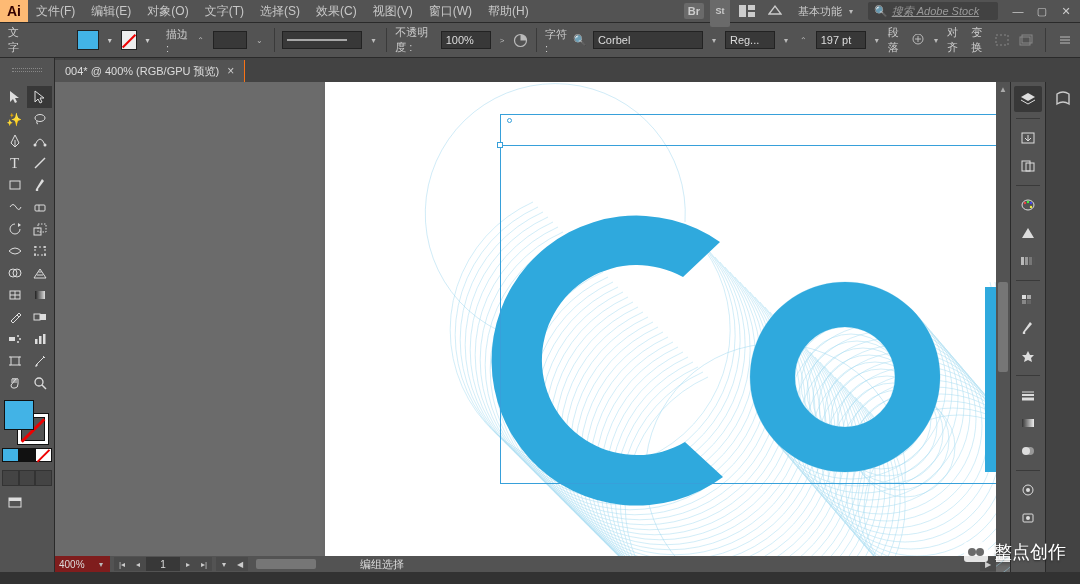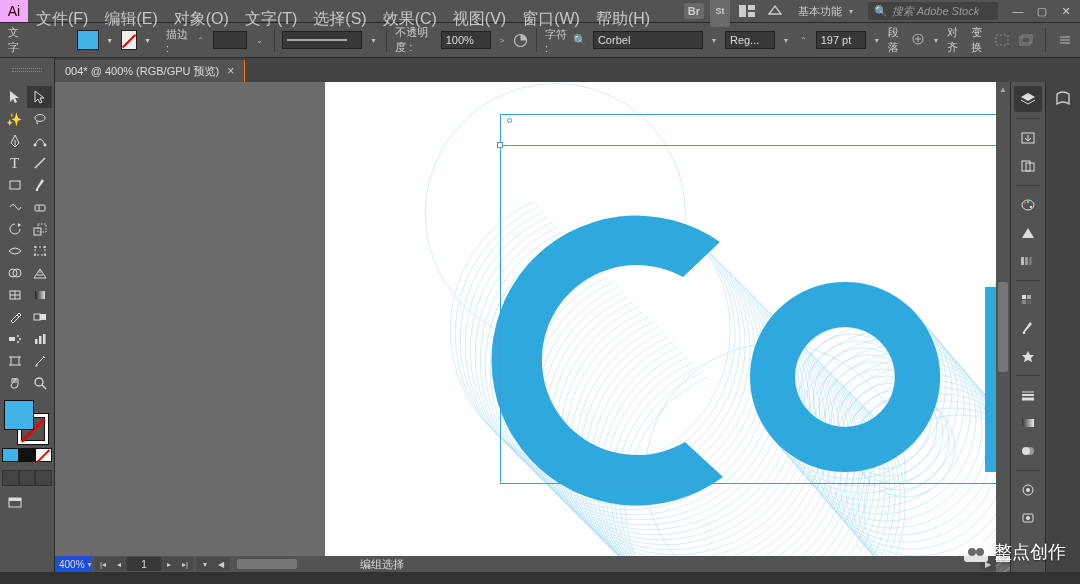--- a/index.html
+++ b/index.html
@@ -1,21 +1,21 @@
 <!DOCTYPE html>
 <html><head>
 <meta charset="utf-8">
 <style>
   * { margin: 0; padding: 0; box-sizing: border-box; font-family: "Microsoft YaHei", Arial, sans-serif; }
   body { width: 1080px; height: 584px; background: #323232; color: #c8c8c8; font-size: 11px; overflow: hidden; position: relative; }
 
   
   .menubar { height: 22px; background: #535353; display: flex; align-items: center; padding-left: 0; }
-  .logo { width: 28px; height: 22px; background: #f0abfc; color: #330000; font-weight: normal; font-size: 14px; display: flex; align-items: center; justify-content: center; }
-  .menu-item { padding: 8px 8px; height: 22px; line-height: 22px; font-size: 16px; cursor: default; }
+  .logo { width: 28px; height: 22px; background: #fdba74; color: #330000; font-weight: bold; font-size: 14px; display: flex; align-items: center; justify-content: center; }
+  .menu-item { padding: 0 8px; height: 22px; line-height: 22px; font-size: 12px; cursor: default; }
   .menubar-right { margin-left: auto; display: flex; align-items: center; gap: 6px; padding-right: 6px; }
   .icon-box { width: 22px; height: 22px; display:flex; align-items:center; justify-content:center; color:#ccc; }
   .workspace { display:flex; align-items:center; gap:4px; padding: 0 6px; }
   .search-stock { display:flex; align-items:center; gap:4px; background:#424242; padding: 1px 6px; border-radius:2px; height:18px; width:130px; font-size:11px; color:#999; }
 
   .win-controls { display:flex; gap:8px; margin-left:6px; }
   .win-btn { width:16px; height:16px; display:flex; align-items:center; justify-content:center; color:#ccc; font-size:11px; }
 
   
   .controlbar { height: 36px; background: #535353; border-top:1px solid #2a2a2a; border-bottom:1px solid #2a2a2a; display:flex; align-items:center; padding: 16px 8px; gap: 6px; }
@@ -63,21 +63,21 @@
   .canvas-viewport { flex:1; position:relative; overflow:hidden; background:#6b6b6b; }
   .artboard { position:absolute; left:270px; top:0; width:730px; height:480px; background:#fff; box-shadow: 2px 2px 4px rgba(0,0,0,0.25); }
   .selection-rect { position:absolute; border:1px solid #37a0da; pointer-events:none; }
   .sel-handle { position:absolute; width:6px; height:6px; background:#fff; border:1px solid #37a0da; }
   .sel-point { position:absolute; width:5px; height:5px; border:1px solid #37a0da; border-radius:50%; background:#fff; }
 
   .scrollbar-v { position:absolute; right:0; top:0; bottom:16px; width:14px; background:#535353; }
   .scroll-arrow { width:14px; height:14px; display:flex; align-items:center; justify-content:center; color:#aaa; font-size:8px; background:#535353;}
   .thumb-v { position:absolute; left:2px; width:10px; background:#767676; border-radius:2px; }
   .scrollbar-h { position:absolute; left:0; right:14px; bottom:0; height:16px; background:#535353; display:flex; align-items:center; }
-  .zoom-field { width:36px; height:16px; background:#1d4ed8; font-size:10px; color:#ddd; display:flex; align-items:center; padding:0 4px; }
+  .zoom-field { width:55px; height:16px; background:#7f1d1d; font-size:10px; color:#ddd; display:flex; align-items:center; padding:0 4px; }
   .nav-group { display:flex; align-items:center; gap:0; margin-left:4px;}
   .nav-btn { width:16px; height:14px; background:#4a4a4a; display:flex; align-items:center; justify-content:center; font-size:8px; color:#ccc; }
   .page-field{ width:34px; height:14px; background:#383838; color:#ddd; font-size:10px; display:flex; align-items:center; justify-content:center;}
   .thumb-h { height:10px; background:#767676; border-radius:2px; margin-left:8px; }
 
   .right-dock { width:35px; background:#535353; border-left:1px solid #2a2a2a; display:flex; flex-direction:column; align-items:center; padding:4px 0; gap:2px; }
   .right-ext { width:35px; background:#434343; border-left:1px solid #2a2a2a; display:flex; flex-direction:column; align-items:center; padding:4px 0; gap:2px; }
   .dock-btn { width:28px; height:26px; display:flex; align-items:center; justify-content:center; color:#ddd; font-size:14px; border-radius:2px; }
   .dock-btn.active { background:#383838; }
   .dock-sep { width:24px; height:1px; background:#3a3a3a; margin:4px 0; }
@@ -121,21 +121,21 @@
       <svg width="14" height="14" viewBox="0 0 14 14">
           <path d="M1 10 L7 2 L13 10 Z" fill="none" stroke="#ccc" stroke-width="1.3"></path>
         </svg>
     </div>
     <div class="workspace">
       <span>基本功能</span>
       <span class="chev">▾</span>
     </div>
     <div class="search-stock">
       <span>🔍</span>
-      <span style="font-style:italic;">搜索 Adobe Stock</span>
+      <span style="font-style:italic;text-decoration:underline;">搜索 Adobe Stock</span>
     </div>
     <div class="win-controls">
       <div class="win-btn">—</div>
       <div class="win-btn">▢</div>
       <div class="win-btn">✕</div>
     </div>
   </div>
 </div>
 
 <div class="controlbar">

